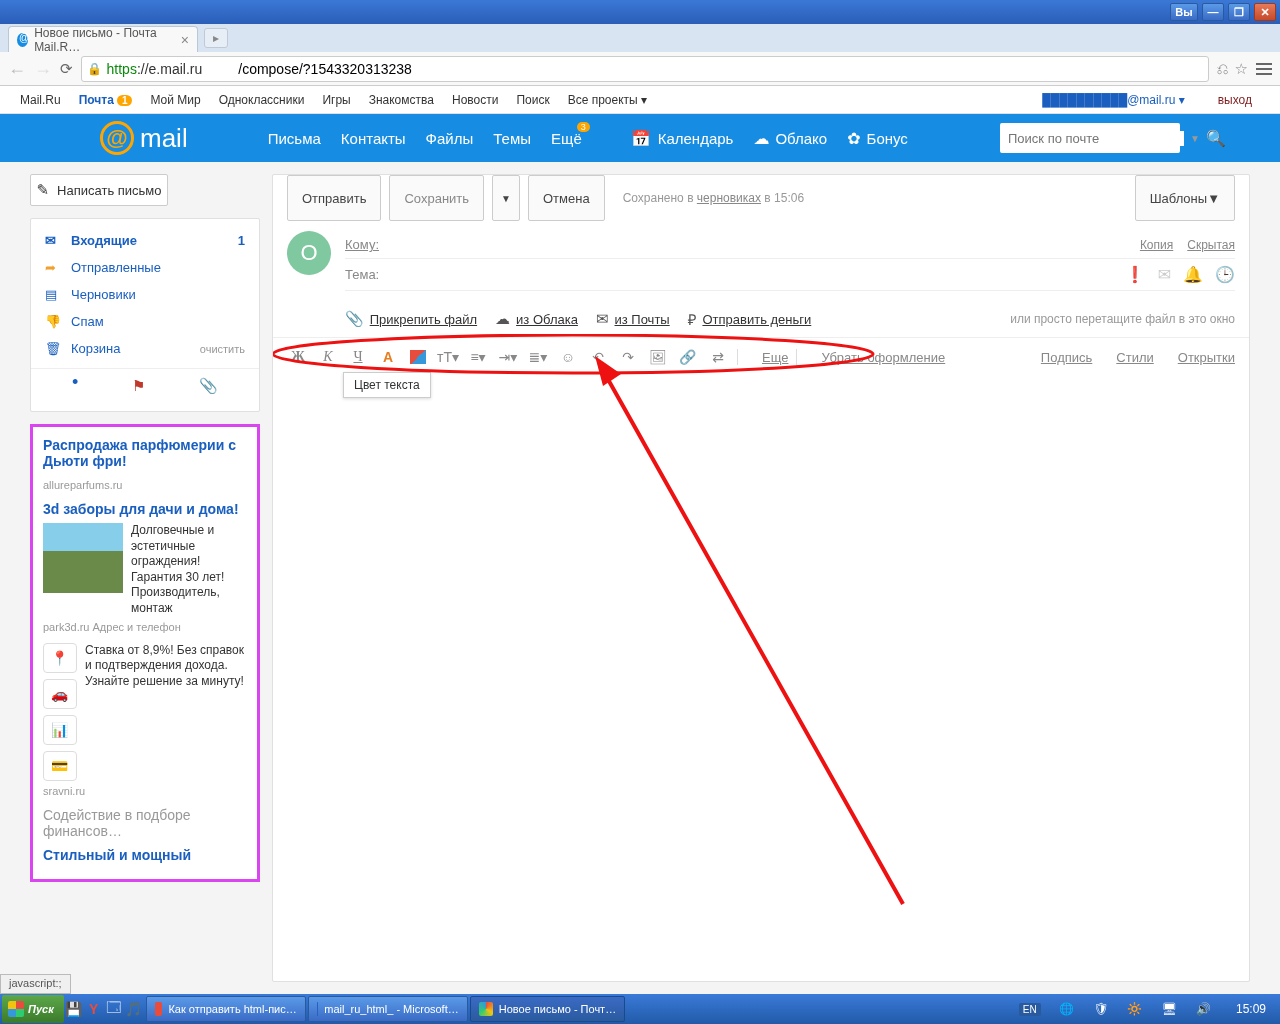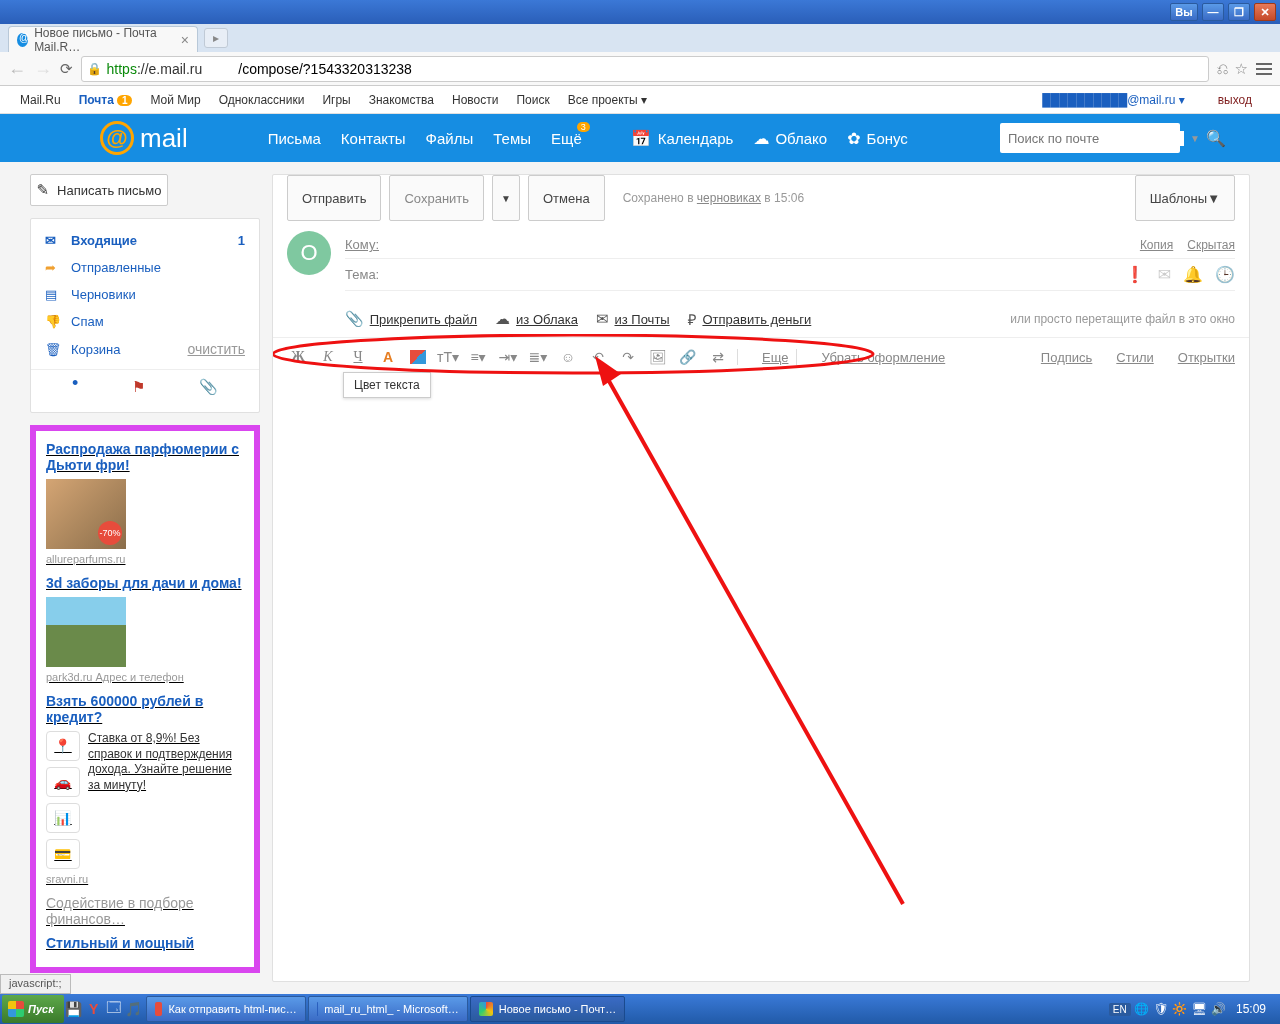--- a/index.html
+++ b/index.html
@@ -60,26 +60,26 @@
 
 
 .sidebar { width: 230px; flex-shrink: 0; }
 .compose-btn { width: 138px; height: 32px; background: #fff; border: 1px solid #ccc; border-radius: 2px; display: flex; align-items: center; justify-content: center; gap: 8px; font-size: 13px; color: #333; margin-bottom: 12px; cursor:pointer;}
 .compose-btn .pencil { font-size: 15px; }
 .folder-box { background: #fff; border: 1px solid #e0e0e0; border-radius: 2px; padding: 8px 0; margin-bottom: 12px; }
 .folder { display: flex; align-items: center; padding: 6px 14px; font-size: 13px; color: #1a5fbf; cursor:pointer;}
 .folder .ficon { width: 18px; margin-right: 8px; font-size: 13px; color:#1a5fbf;}
 .folder.active { font-weight: bold; }
 .folder .count { margin-left: auto; font-weight: bold;}
-.folder .clear { margin-left: auto; color: #999; font-size: 14px; font-weight:normal;text-decoration:underline;}
+.folder .clear { margin-left: auto; color: #999; font-size: 11px; font-weight:normal;}
 .mini-tabs { display:flex; justify-content:space-around; padding:8px 14px; border-top:1px solid #eee; margin-top:6px; color:#ccc;font-size:15px;}
 .mini-tabs .dot{color:#1a5fbf;font-size:18px;line-height:10px;}
 .mini-tabs .flag{color:#c0392b;}
 
-.ad-box { background: #fff; border: 6px solid #d946ef; padding: 10px; font-size: 12px; text-decoration: underline; }
+.ad-box { background: #fff; border: 3px solid #d946ef; padding: 10px; font-size: 12px; }
 .ad-title { color: #1a5fbf; font-weight: bold; font-size: 14px; margin-bottom: 6px; display:block;}
 .ad-item { display: flex; gap: 8px; margin-bottom: 4px; }
 .ad-img { width: 80px; height: 70px; background: linear-gradient(135deg,#d4a574,#8a6d4a); flex-shrink: 0; position:relative;}
 .ad-img.fence { background: linear-gradient(#87ceeb 40%,#6a8a4a 40%);}
 .ad-img .disc {position:absolute;bottom:4px;right:4px;background:#e74c3c;color:#fff;border-radius:50%;width:24px;height:24px;font-size:9px;display:flex;align-items:center;justify-content:center;}
 .ad-text { color: #333; line-height: 1.3; }
 .ad-domain { color: #999; font-size: 11px; display:block; margin-bottom:10px;}
 .ad-icons { display:flex;flex-wrap:wrap;gap:6px;width:80px;}
 .ad-icons span{width:34px;height:30px;border:1px solid #ddd;border-radius:4px;display:flex;align-items:center;justify-content:center;font-size:14px;}
 
@@ -136,21 +136,21 @@
 
 
 .taskbar { position: absolute; bottom: 0; left: 0; right: 0; height: 30px; background: linear-gradient(#3a7ad8,#215aa8); display: flex; align-items: center; padding: 0 2px; font-size: 11px; color: #fff; }
 .start-btn { height: 28px; padding: 0 10px 0 6px; background: linear-gradient(#5da84a,#3a7a2a); border-radius: 2px; display: flex; align-items: center; gap: 4px; font-weight: bold; font-style:italic;}
 .start-btn .winlogo{width:16px;height:16px;background:conic-gradient(#e74c3c 0 25%,#2ecc71 0 50%,#3498db 0 75%,#f1c40f 0);border-radius:2px;}
 .ql { width: 20px; height: 24px; display: flex; align-items: center; justify-content: center; font-size: 14px; }
 .task-item { height: 26px; padding: 0 8px; background: linear-gradient(#5a9ae8,#3a6bc5); border: 1px solid #2a5a9e; border-radius: 2px; display: flex; align-items: center; gap: 6px; margin-left: 2px; max-width: 160px; overflow: hidden; white-space: nowrap; }
 .task-item.active { background: linear-gradient(#3a6bc5,#2a5a9e); border-color:#1a4a8e;}
 .task-item .ticon{width:14px;height:14px;background:#fff;border-radius:2px;}
 .taskbar .spacer { flex: 1; }
-.tray { display: flex; align-items: center; gap: 4px; padding: 0 6px; justify-content: space-between; }
+.tray { display: flex; align-items: center; gap: 19px; padding: 0 6px; justify-content: space-between; }
 .tray-lang { background: #2a5a9e; padding: 1px 4px; border-radius: 2px; font-size: 10px; }
 .tray-icon { font-size: 12px; }
 .clock { font-size: 12px; padding: 0 6px; }
 
 </style>
 </head>
 <body>
 
 <div class="window-titlebar">
   <div class="win-btn lang">Вы</div>
@@ -258,33 +258,30 @@
       <div class="mini-tabs">
         <span class="dot">•</span>
         <span class="flag">⚑</span>
         <span>📎</span>
       </div>
     </div>
 
     <div class="ad-box">
       <a class="ad-title">Распродажа парфюмерии с Дьюти фри!</a>
       <div class="ad-item">
-        <div class="ad-img">
-            <span class="disc">-70%</span>
-          </div>
       </div>
       <span class="ad-domain">allureparfums.ru</span>
 
       <a class="ad-title">3d заборы для дачи и дома!</a>
       <div class="ad-item">
         <div class="ad-img fence"></div>
+        <div class="ad-text">Долговечные и эстетичные ограждения! Гарантия 30 лет! Производитель, монтаж</div>
       </div>
       <span class="ad-domain">park3d.ru   Адрес и телефон</span>
 
-      <a class="ad-title">Взять 600000 рублей в кредит?</a>
       <div class="ad-item">
         <div class="ad-icons">
             <span>📍</span>
             <span>🚗</span>
             <span>📊</span>
             <span>💳</span>
           </div>
         <div class="ad-text">Ставка от 8,9%! Без справок и подтверждения дохода. Узнайте решение за минуту!</div>
       </div>
       <span class="ad-domain">sravni.ru</span>

